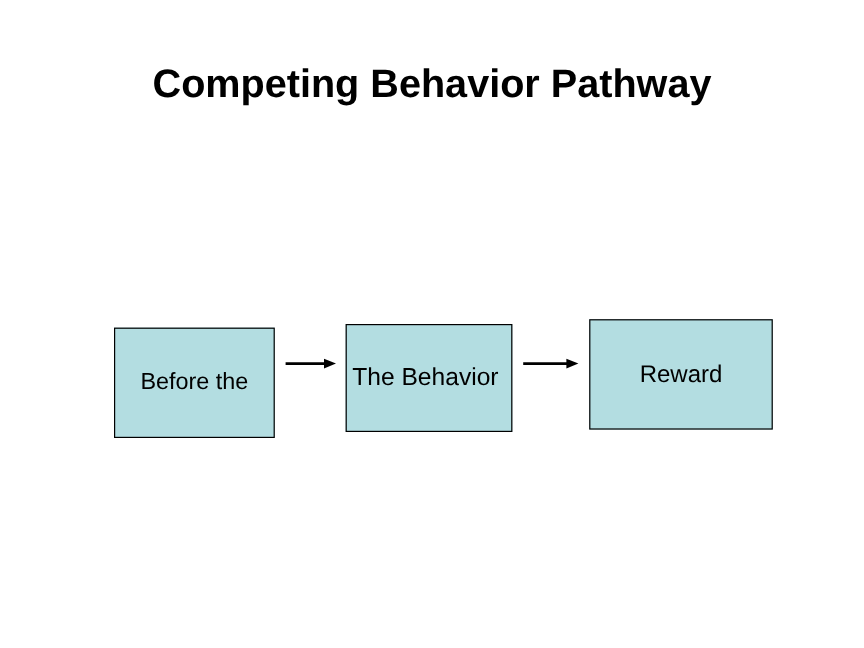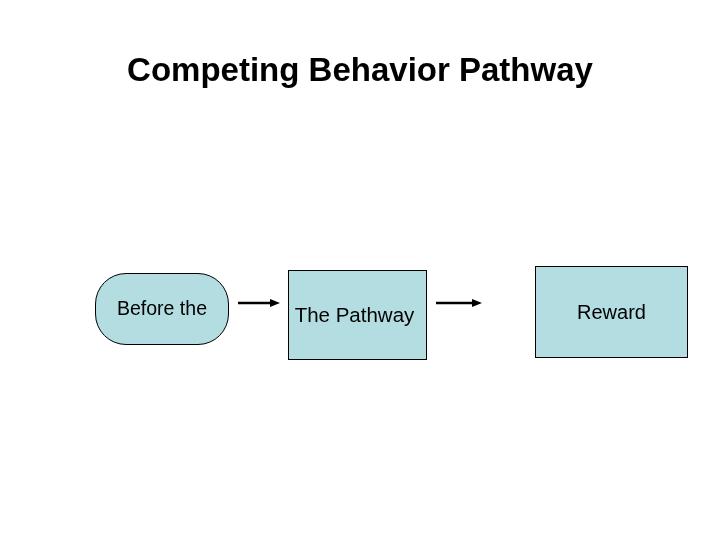--- a/index.html
+++ b/index.html
@@ -64,22 +64,21 @@
     white-space: nowrap;
     color: #000000;
     line-height: 1.12;
   }
 
   
   #box-before {
     left: 95px;
     top: 273px;
     width: 134px;
-    height: 72px;
-    border-radius: 31px;
+    height: 92px;
   }
   #box-before .flow-box-label {
     font-size: 19.5px;
   }
 
   
   #box-behavior {
     left: 288px;
     top: 270px;
     width: 139px;
@@ -95,21 +94,20 @@
     overflow: hidden;
     text-overflow: clip;
   }
 
   
   #box-reward {
     left: 491px;
     top: 266px;
     width: 153px;
     height: 92px;
-    margin-left: 44px;
   }
   #box-reward .flow-box-label {
     font-size: 20px;
   }
 
   
   .flow-arrow {
     position: absolute;
     height: 16px;
   }
@@ -146,21 +144,21 @@
     </div>
 
     <div class="flow-arrow" id="arrow-1">
       <svg viewBox="0 0 46 16" preserveAspectRatio="none">
         <line x1="2" y1="8" x2="37" y2="8" stroke="#000000" stroke-width="2.4"></line>
         <polygon points="44,8 34,4 34,12" fill="#000000"></polygon>
       </svg>
     </div>
 
     <div class="flow-box" id="box-behavior">
-      <div class="flow-box-label">The Pathway</div>
+      <div class="flow-box-label">The Behavior</div>
     </div>
 
     <div class="flow-arrow" id="arrow-2">
       <svg viewBox="0 0 50 16" preserveAspectRatio="none">
         <line x1="2" y1="8" x2="41" y2="8" stroke="#000000" stroke-width="2.4"></line>
         <polygon points="48,8 38,4 38,12" fill="#000000"></polygon>
       </svg>
     </div>
 
     <div class="flow-box" id="box-reward">

